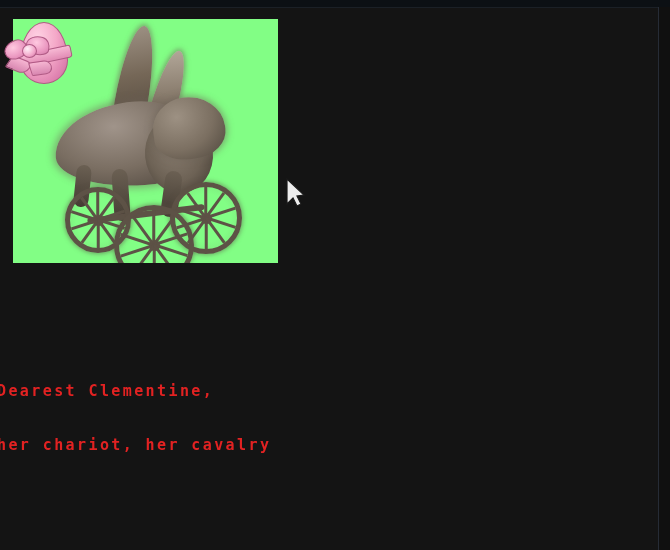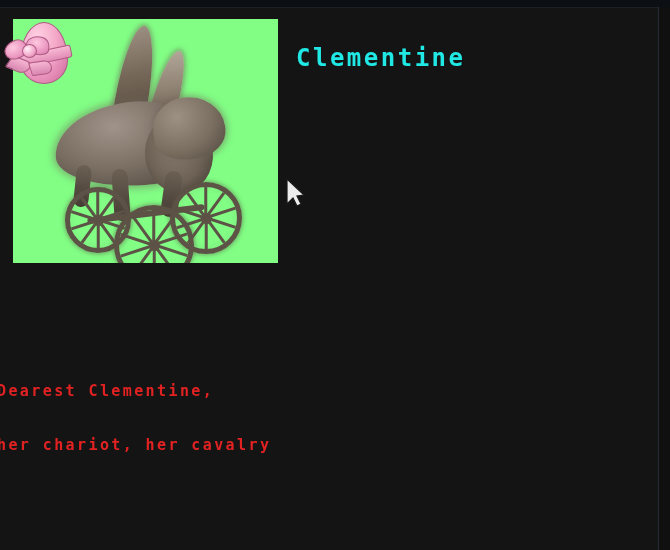--- a/index.html
+++ b/index.html
@@ -294,21 +294,20 @@
   <div id="egg-badge">
     <div class="egg-shell"></div>
     <div class="ribbon-band"></div>
     <div class="tail" id="tail-a"></div>
     <div class="tail" id="tail-b"></div>
     <div class="bow-loop" id="bow-l"></div>
     <div class="bow-loop" id="bow-r"></div>
     <div class="bow-knot"></div>
   </div>
 
-  <div id="char-name">Clementine</div>
 
   <div id="cursor">
     <svg width="20" height="30" viewBox="0 0 20 30" xmlns="http://www.w3.org/2000/svg">
       <polygon points="1,1 1,26 7,20 11,28 15,26 11,18 18,17" fill="#ededed" stroke="#1a1a1a" stroke-width="1.2"></polygon>
     </svg>
   </div>
 
   <div id="dialogue">
     <div class="para">
       <span class="line">Dearest Clementine,</span>

